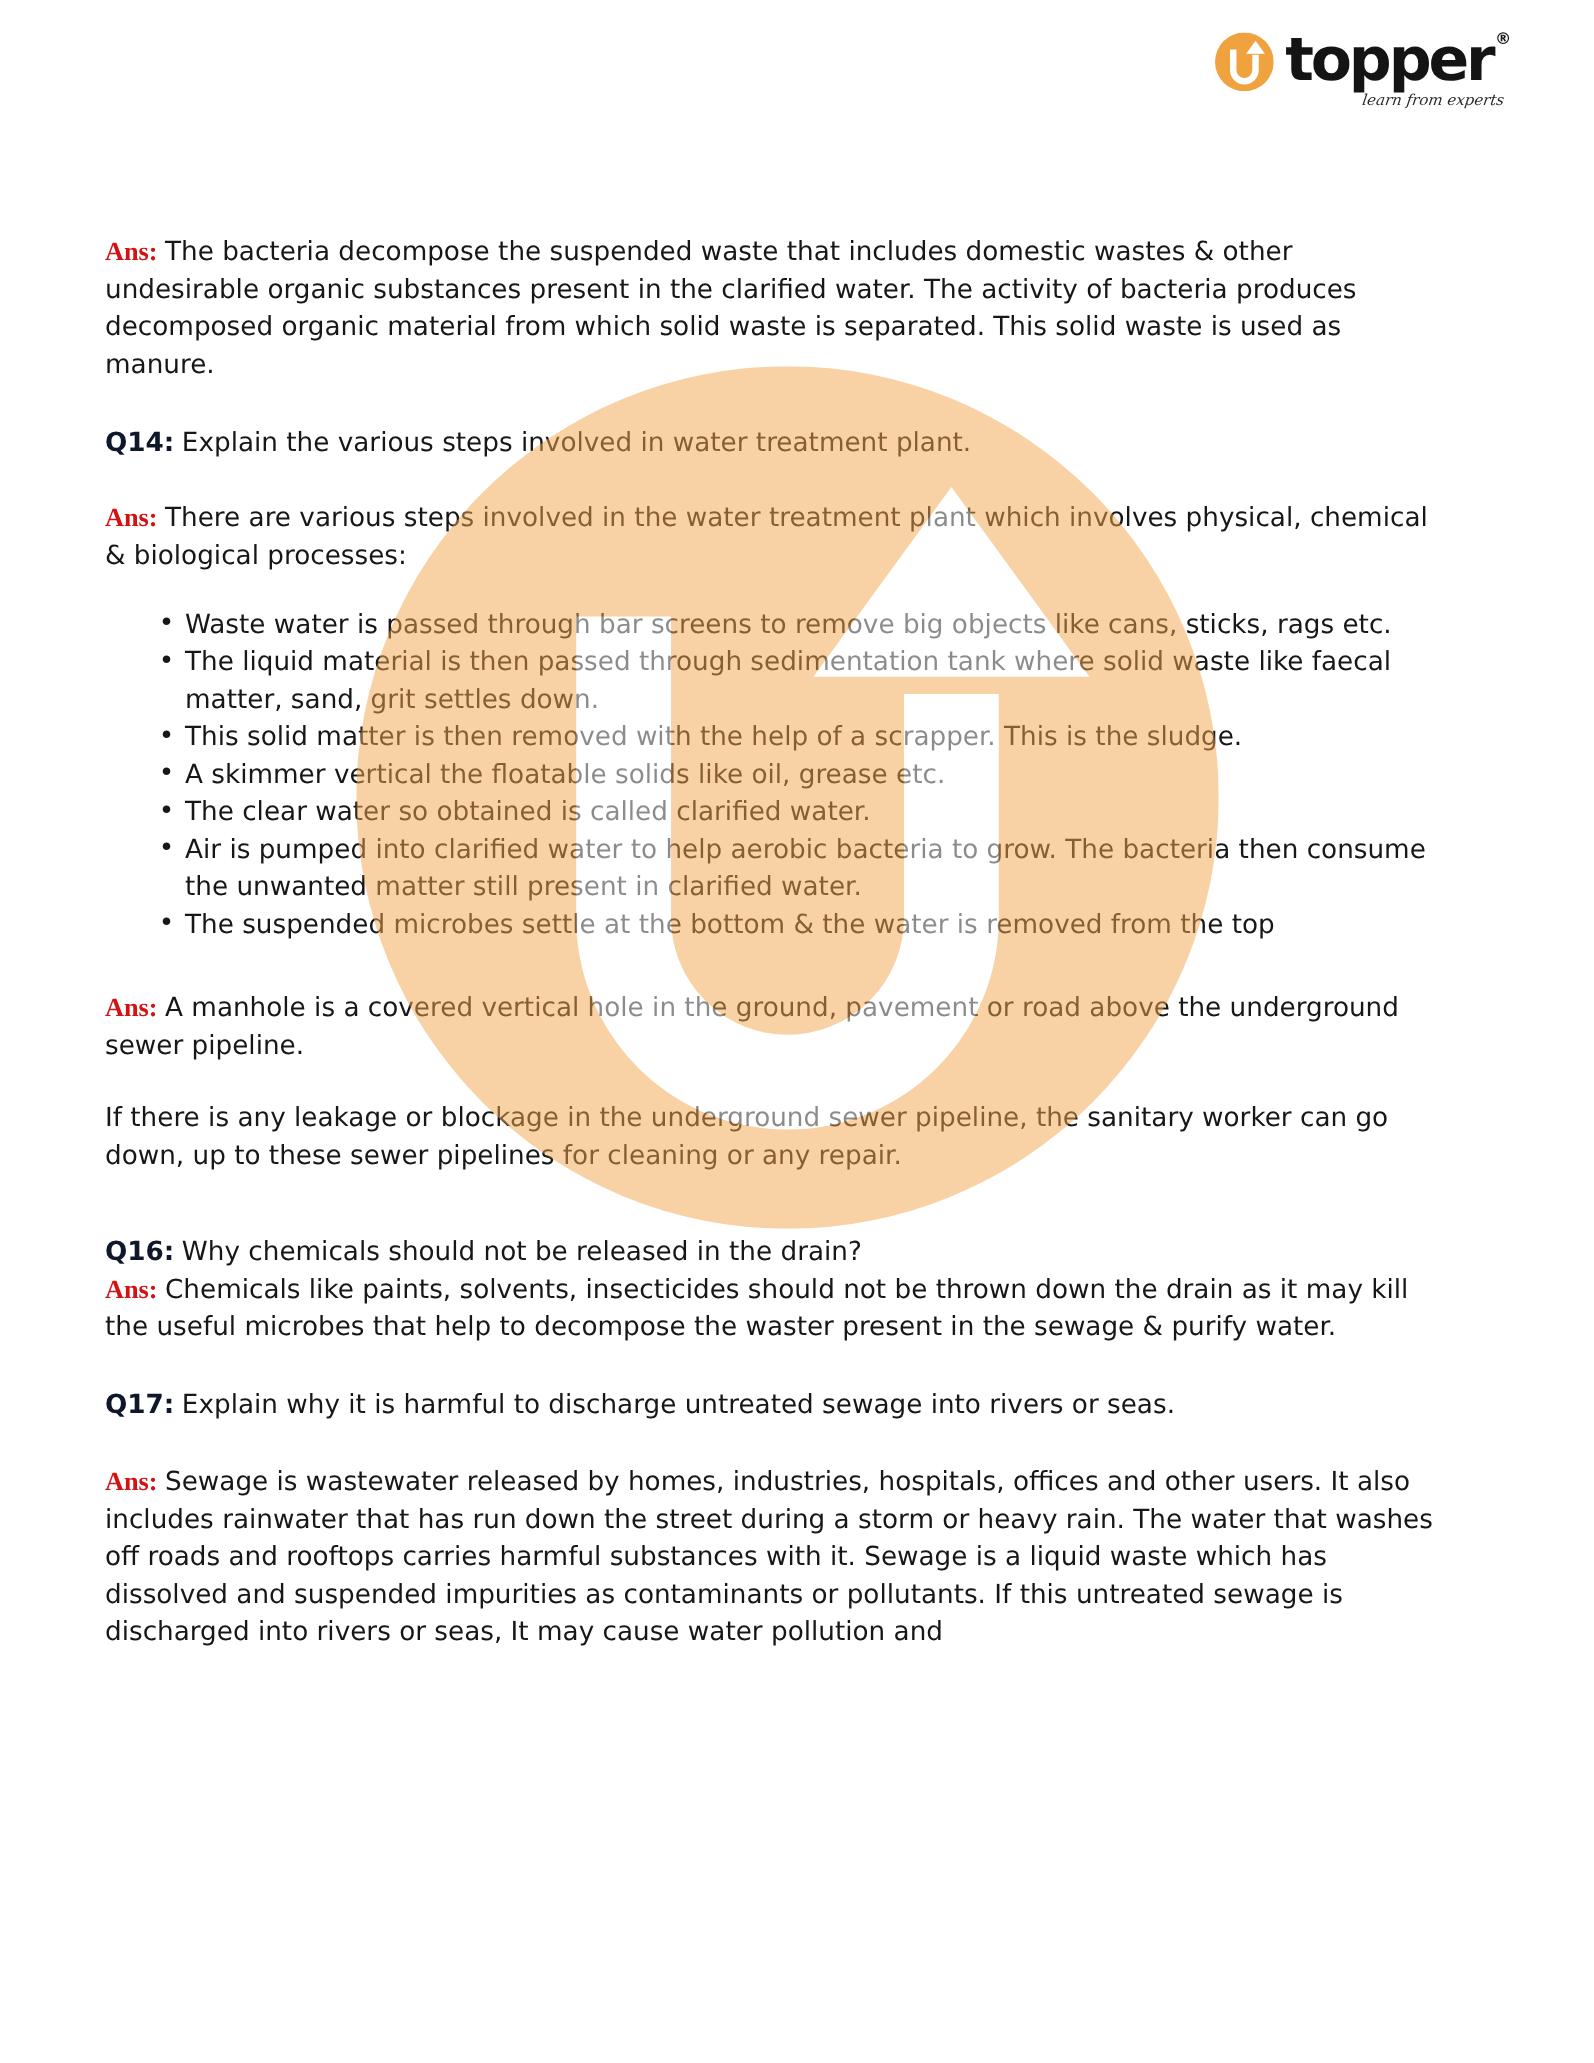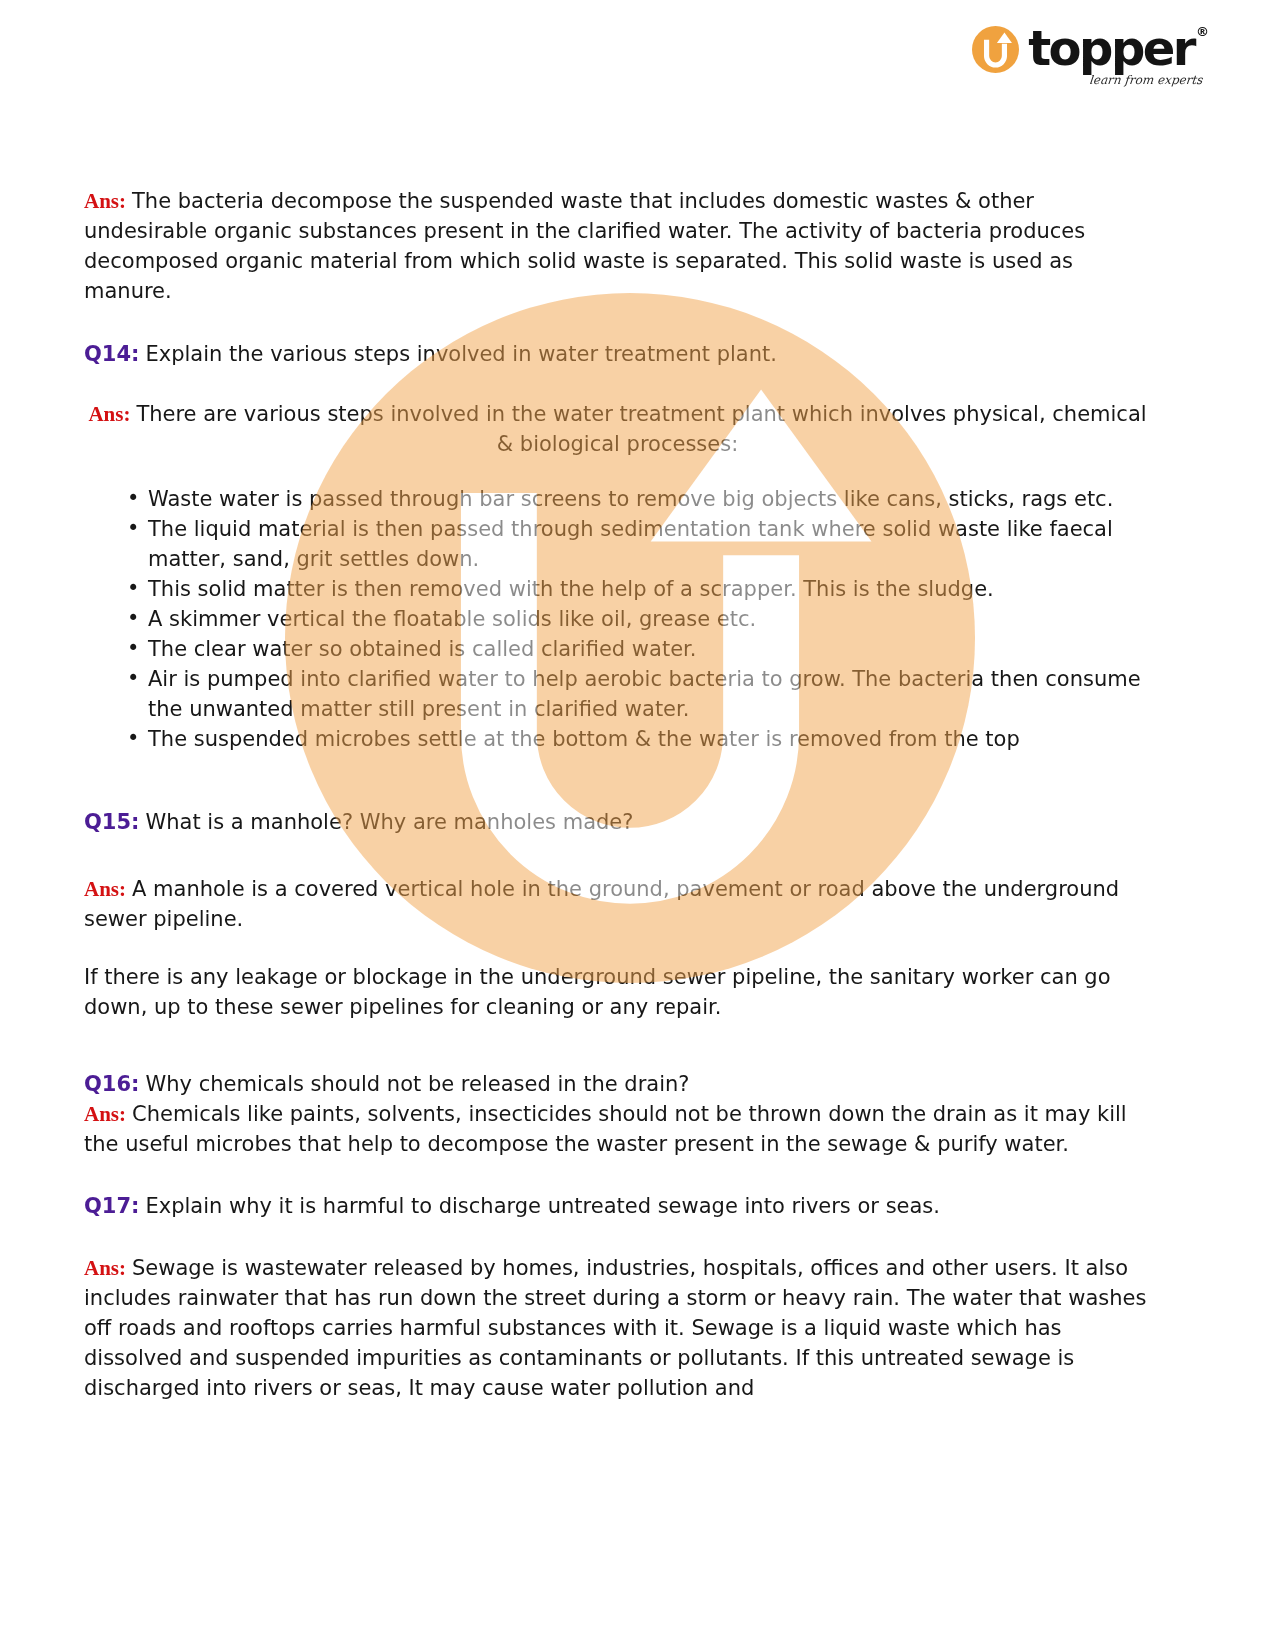--- a/index.html
+++ b/index.html
@@ -54,24 +54,24 @@
   
   .content {
     position: relative;
     z-index: 1;
     padding: 186px 82px 0 84px;
     font-size: 21px;
     line-height: 30px;
   }
   .para { margin: 0; }
   .ans-label { color: #d41113; font-weight: 700; margin-right: 6px; font-family: Liberation Serif, serif; }
-  .q-label { color: #4c1d95; font-weight: 700; margin-right: 6px; }
+  .q-label { color: #0f172a; font-weight: 700; margin-right: 6px; }
 
   .mt-q14  { margin-top: 33px; }
-  .mt-a14  { margin-top: 30px; text-align: center; }
+  .mt-a14  { margin-top: 30px; }
   .mt-ul   { margin-top: 25px; }
   .mt-q15  { margin-top: 53px; }
   .mt-a15  { margin-top: 37px; }
   .mt-a15b { margin-top: 28px; }
   .mt-q16  { margin-top: 47px; }
   .mt-a16  { }
   .mt-q17  { margin-top: 32px; }
   .mt-a17  { margin-top: 32px; }
 
   ul.steps { list-style: none; padding-left: 43px; }
@@ -135,23 +135,20 @@
     <ul class="steps mt-ul">
       <li>Waste water is passed through bar screens to remove big objects like cans, sticks, rags etc.</li>
       <li>The liquid material is then passed through sedimentation tank where solid waste like faecal matter, sand, grit settles down.</li>
       <li>This solid matter is then removed with the help of a scrapper. This is the sludge.</li>
       <li>A skimmer vertical the floatable solids like oil, grease etc.</li>
       <li>The clear water so obtained is called clarified water.</li>
       <li>Air is pumped into clarified water to help aerobic bacteria to grow. The bacteria then consume the unwanted matter still present in clarified water.</li>
       <li>The suspended microbes settle at the bottom &amp; the water is removed from the top</li>
     </ul>
 
-    <p class="para mt-q15">
-      <span class="q-label">Q15:</span><span>What is a manhole? Why are manholes made?</span>
-    </p>
 
     <p class="para mt-a15">
       <span class="ans-label">Ans:</span><span>A manhole is a covered vertical hole in the ground, pavement or road above the underground sewer pipeline.</span>
     </p>
 
     <p class="para mt-a15b">
       <span>If there is any leakage or blockage in the underground sewer pipeline, the sanitary worker can go down, up to these sewer pipelines for cleaning or any repair.</span>
     </p>
 
     <p class="para mt-q16">

